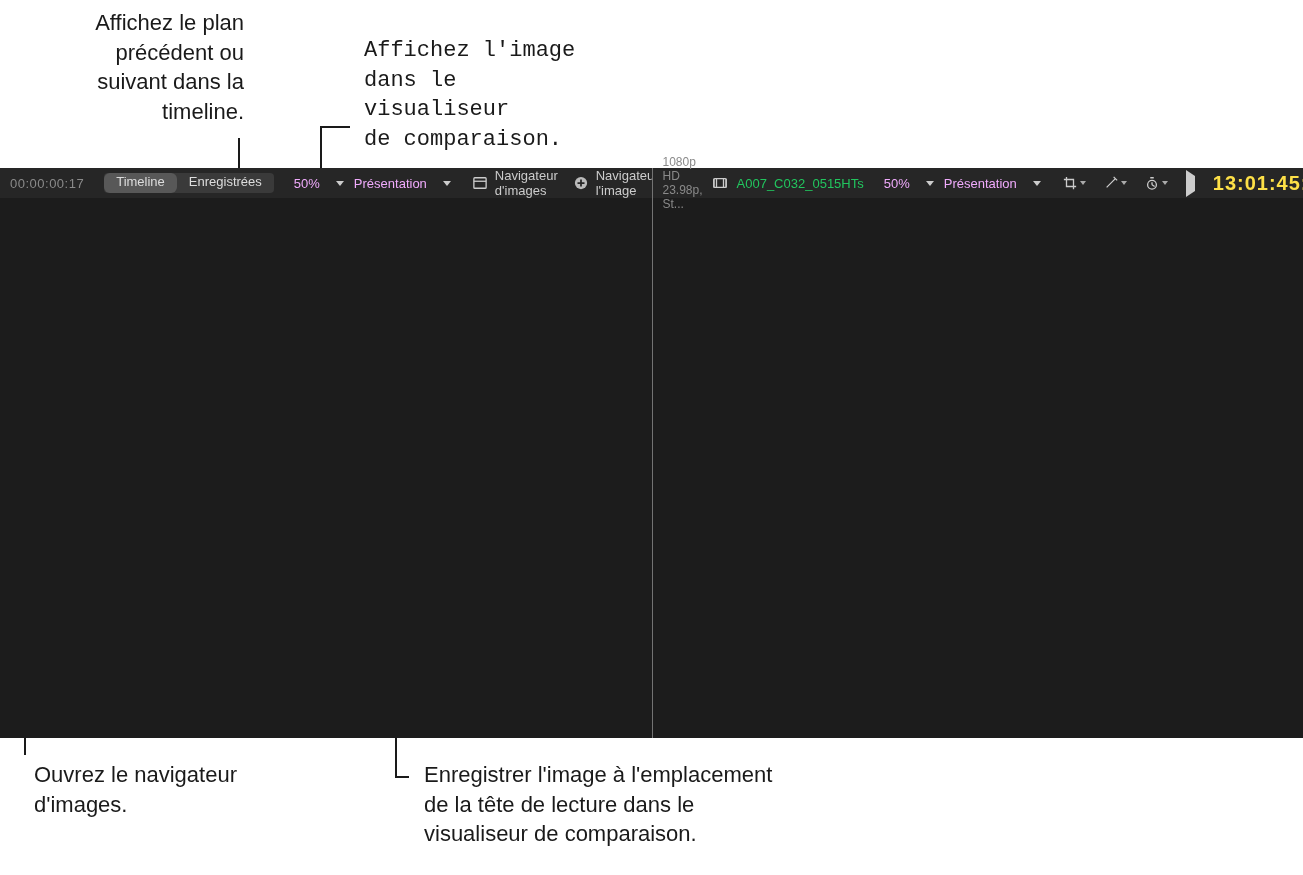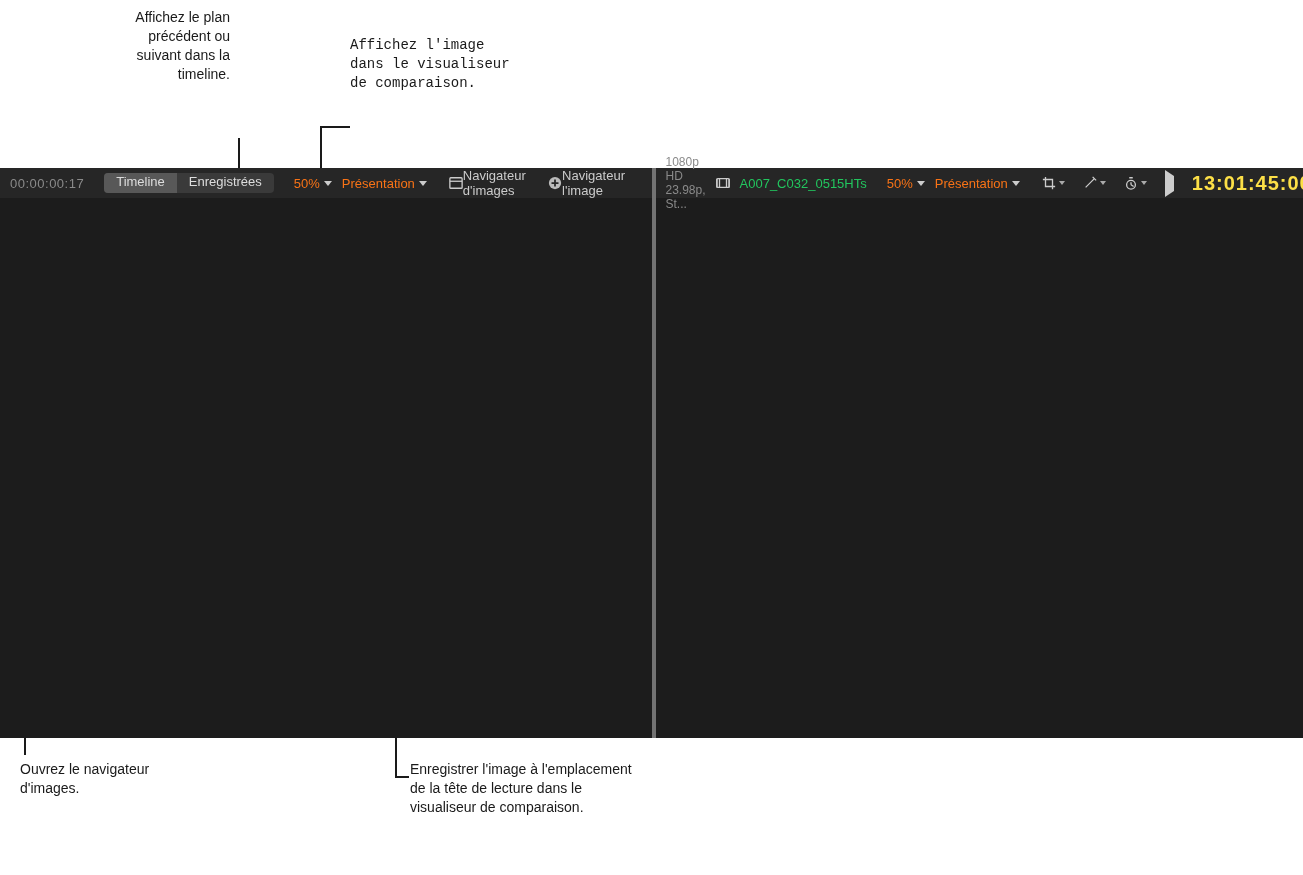--- a/index.html
+++ b/index.html
@@ -20,24 +20,25 @@
     background: var(--bg-page);
     font-family: -apple-system, "Helvetica Neue", Arial, sans-serif;
     position: relative;
     overflow: hidden;
   }
 
   
   .ann {
     position: absolute;
     color: var(--ann-color);
-    font-size: 14px;
+    font-size: 22px;
     line-height: 1.35;
     white-space: pre-line;
     text-align: left;
+    margin-left: 14px;
   }
   .ann.ralign { text-align: right; }
   .leader {
     position: absolute;
     background: var(--ann-color);
     width: 2px;
   }
 
   
   .app {
@@ -49,21 +50,21 @@
     background: var(--bg-app);
     color: var(--text-muted);
     font-size: 13px;
     display: flex;
   }
   .pane {
     width: 50%;
     display: flex;
     flex-direction: row;
   }
-  .pane + .pane { border-left: 4px solid #737373; }
+  .pane + .pane { border-left: 1px solid #737373; }
 
   .header {
     height: 30px;
     background: var(--bg-header);
     display: flex;
     align-items: center;
     padding: 0 10px;
     gap: 10px;
   }
   .header .spacer { flex: 1; }
@@ -74,24 +75,25 @@
     background: var(--bg-segment);
     border-radius: 4px;
     overflow: hidden;
     height: 20px;
     font-size: 13px;
   }
   .segment > div {
     padding: 1px 12px 13px;
     color: #ddd;
     cursor: pointer;
+    border-radius: 6px;
   }
   .segment > div.active { background: var(--bg-segment-active); }
 
-  .dd { display: flex; align-items: center; gap: 4px; cursor: pointer; color: #f97316; justify-content: center; }
+  .dd { display: flex; align-items: center; gap: 16px; cursor: pointer; color: #f0abfc; justify-content: center; }
   .chev-down {
     width: 0; height: 0;
     border-left: 4px solid transparent;
     border-right: 4px solid transparent;
     border-top: 5px solid #ccc;
   }
 
   .clip-name { color: #22c55e; }
   .format { color: var(--text-dim); font-size: 12px; }
 
@@ -107,21 +109,21 @@
   }
   .canvas svg { width: 100%; height: auto; display: block; }
 
   
   .toolbar {
     height: 30px;
     background: var(--bg-header);
     display: flex;
     align-items: center;
     padding: 8px 12px;
-    gap: 0;
+    gap: 8px;
     color: #ccc;
   }
 
   .icon {
     width: 14px; height: 14px;
     display: inline-flex;
     align-items: center;
     justify-content: center;
     color: #ccc;
   }

